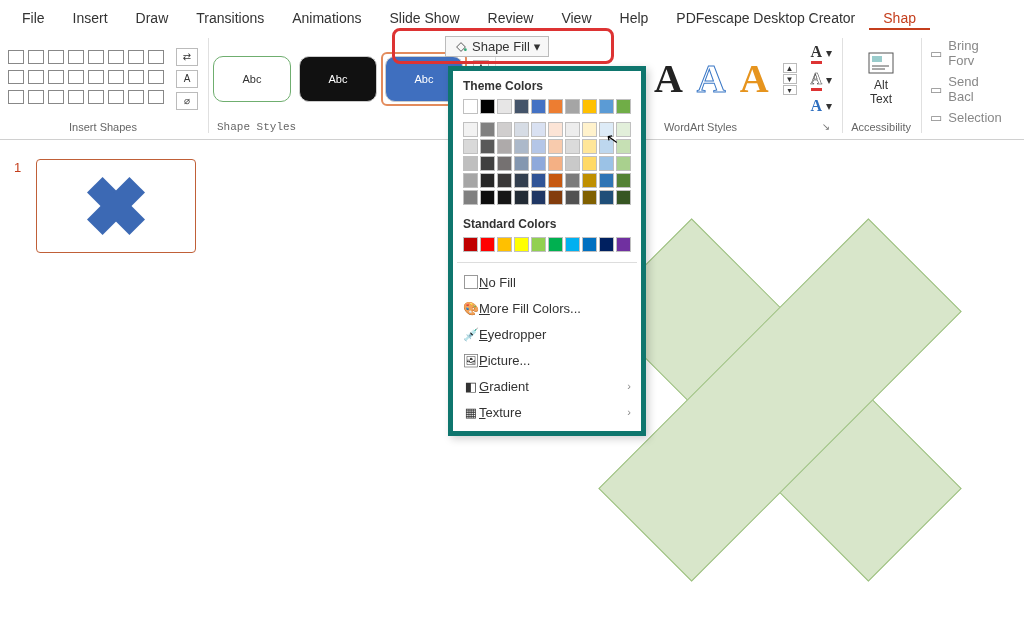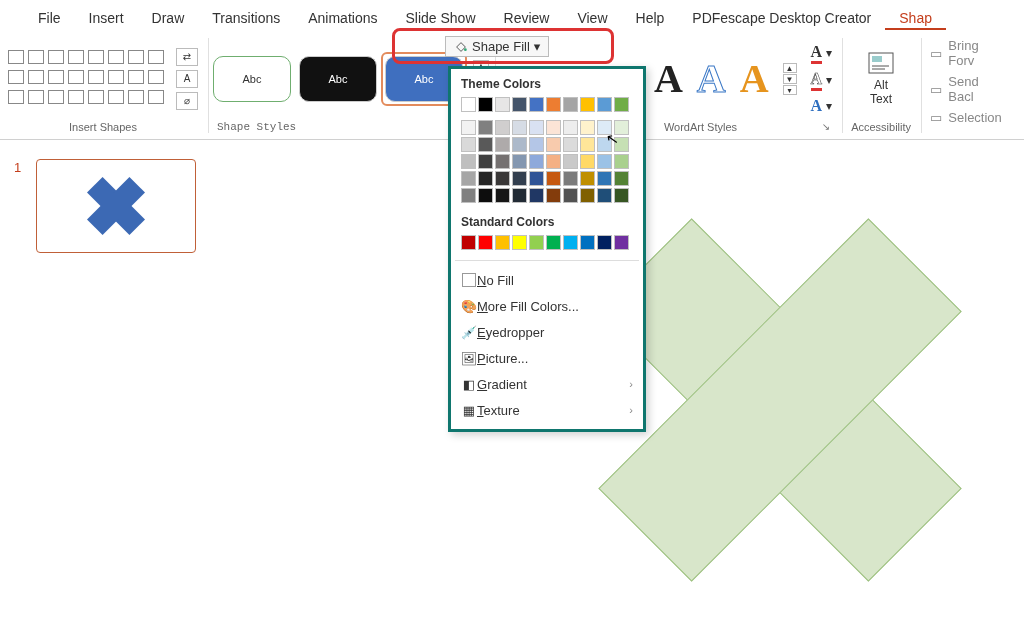--- a/index.html
+++ b/index.html
@@ -12,21 +12,21 @@
     width: 1024px;
     height: 629px;
     overflow: hidden;
     position: relative;
   }
 
   
   .menubar {
     display: flex;
     gap: 0;
-    padding: 6px 8px 4px 24px;
+    padding: 6px 8px 4px 8px;
     font-size: 14px;
   }
   .menubar .mitem {
     padding: 4px 14px;
     cursor: pointer;
     color: #333;
   }
   .menubar .mitem.active {
     color: #c43e1c;
     border-bottom: 2px solid #c43e1c;
@@ -164,21 +164,21 @@
     transform-origin:center;
   }
   .big-cross::before { transform:translate(-50%,-50%) rotate(45deg); }
   .big-cross::after  { transform:translate(-50%,-50%) rotate(-45deg); }
 
   
   .dropdown {
     position:absolute; top:66px; left:448px;
     width:198px;
     background:#fff;
-    border:3px solid #0f766e;
+    border:5px solid #0f766e;
     box-shadow:3px 3px 8px rgba(0,0,0,.18);
     z-index:50;
     padding-bottom:6px;
   }
   .dd-title { font-weight:600; font-size:12px; padding:8px 10px 6px 10px; }
   .swatch-grid {
     display:grid; grid-template-columns:repeat(10, 15px);
     gap:2px; padding:0 10px 4px 10px;
   }
   .swatch-grid.tall { grid-auto-rows:15px; }

